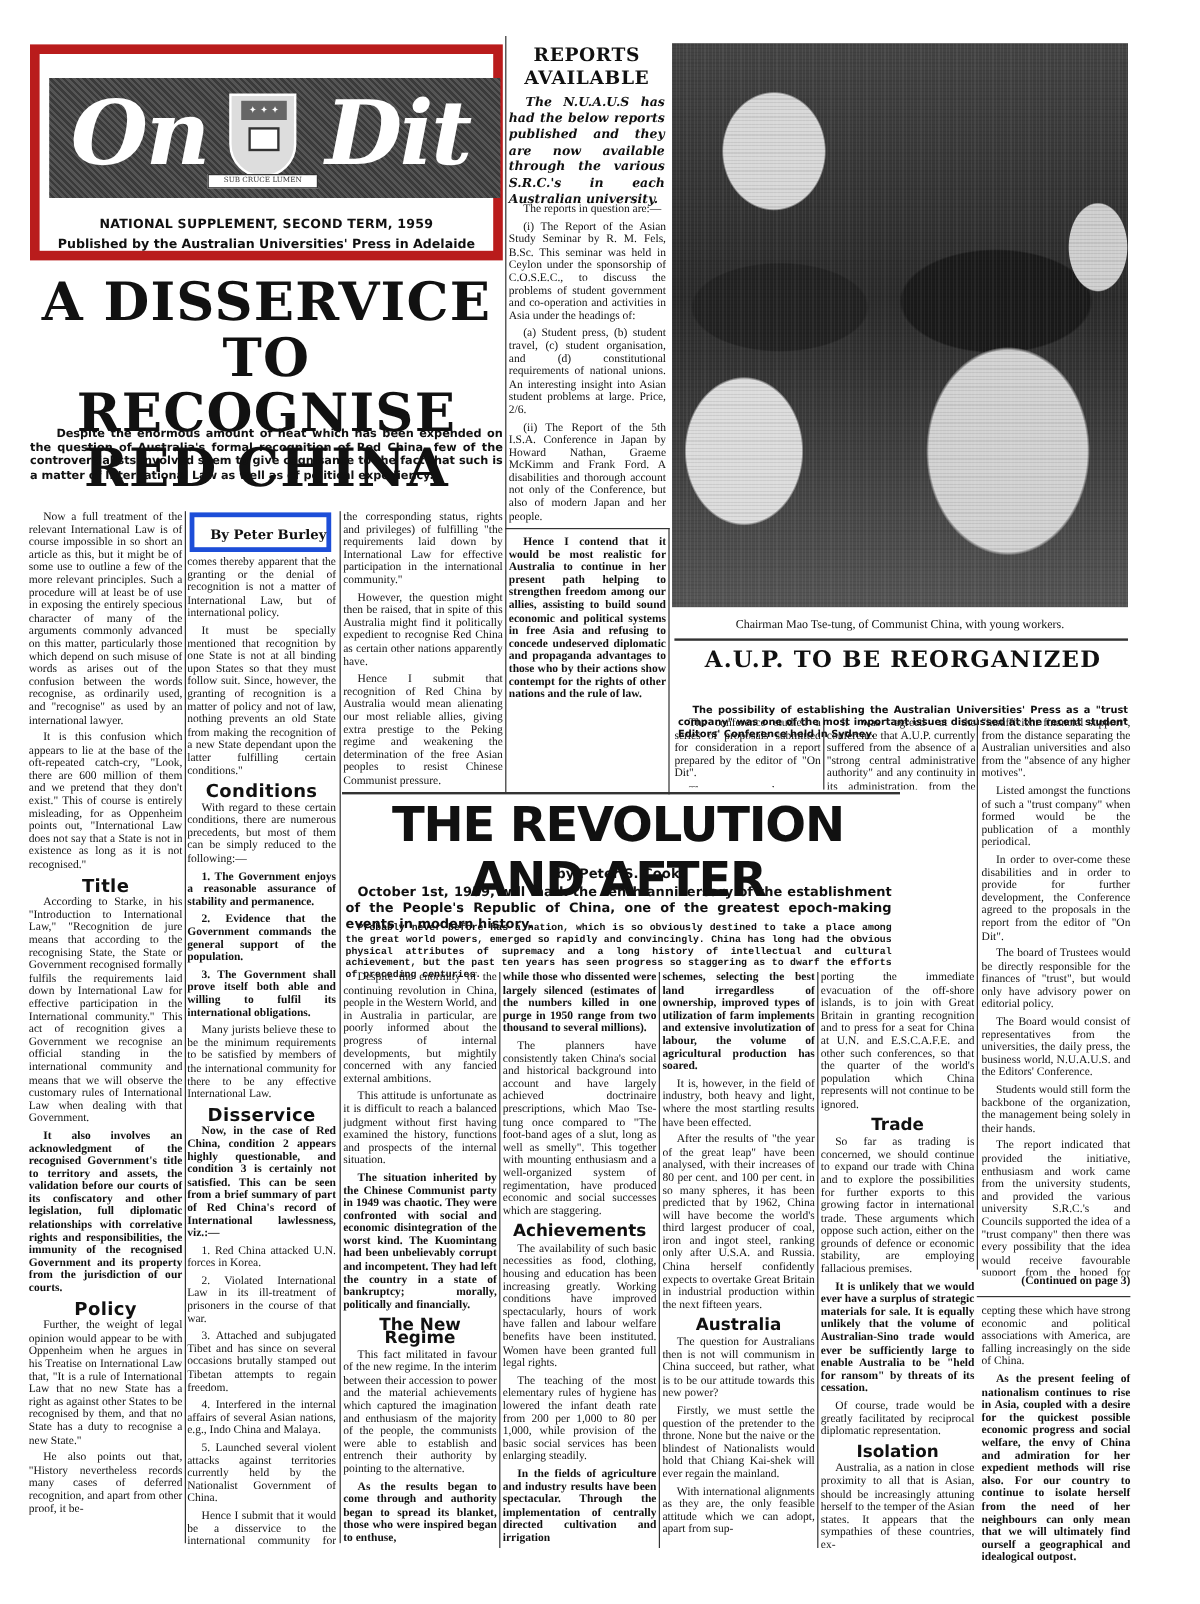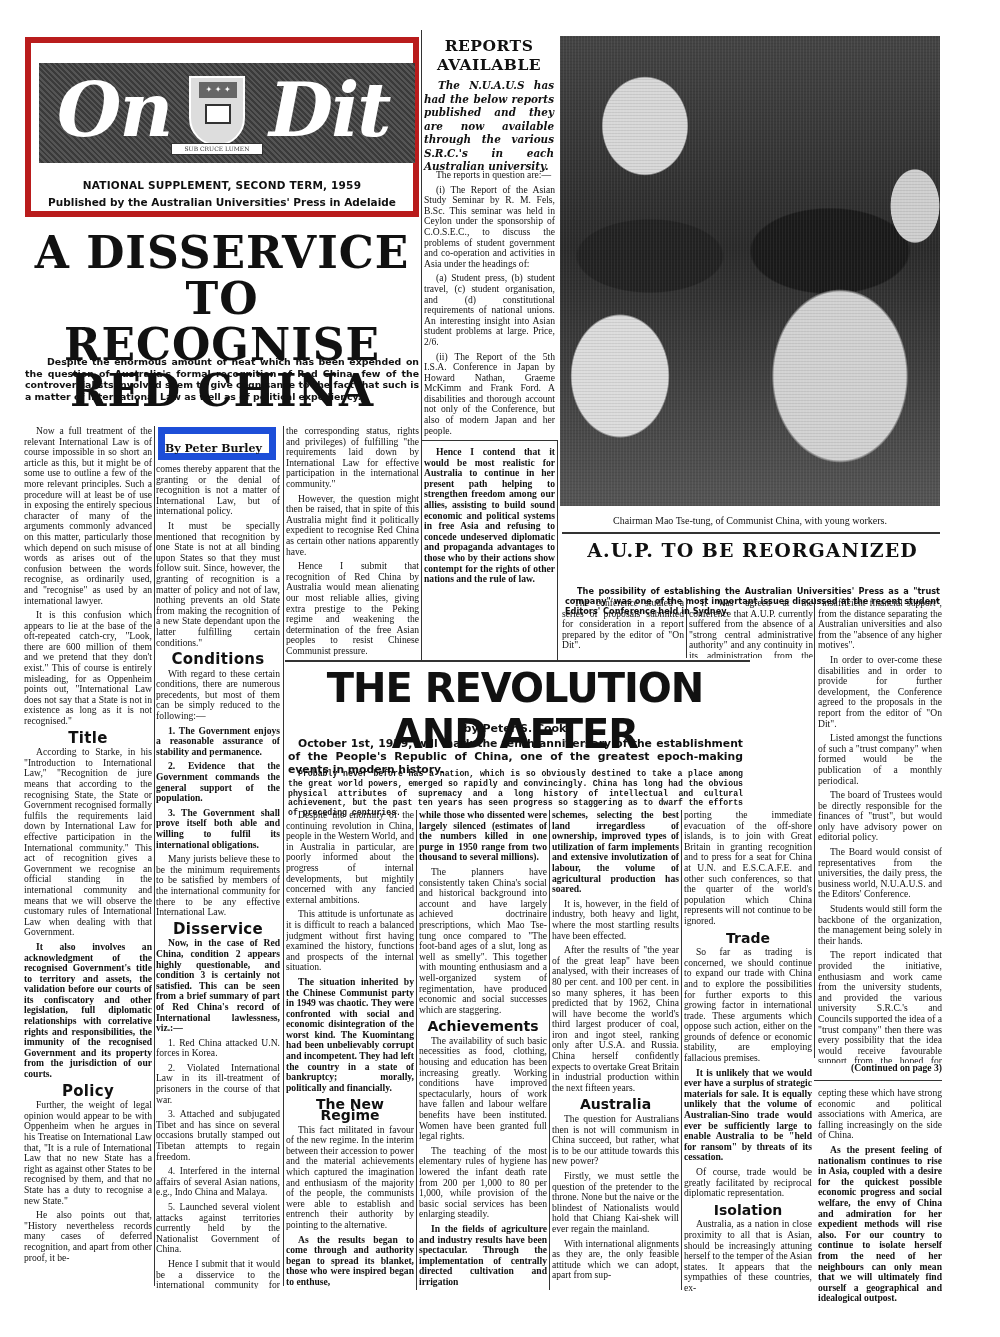--- a/index.html
+++ b/index.html
@@ -9,35 +9,35 @@
   .col { position: absolute; font-family: "Liberation Serif", serif; font-size: 9.6px; line-height: 10.6px; text-align: justify; hyphens: auto; overflow: hidden; }
   .col p { text-indent: 12px; margin-bottom: 4px; }
   .col p.b { font-weight: bold; }
   .col p.noindent { text-indent: 0; }
   .vrule { position: absolute; width: 1px; background: #333; }
   .hrule { position: absolute; height: 2px; background: #333; }
   .sub { font-family: "DejaVu Sans", sans-serif; font-weight: bold; text-align: center; font-size: 14px; margin: 6px 0 4px; text-indent: 0 !important; }
   .sub.heavy { font-family: "DejaVu Sans", sans-serif; font-weight: 900; font-size: 15px; letter-spacing: .3px; }
 
   
-  #masthead { left: 25px; top: 37px; width: 394px; height: 180px; border: 6px solid #b91c1c; }
+  #masthead { left: 25px; top: 37px; width: 394px; height: 180px; border: 8px solid #b91c1c; }
   #masthead .band { position: absolute; left: 8px; top: 20px; width: 376px; height: 100px;
       background: repeating-linear-gradient(45deg,#555 0 2px,#3a3a3a 2px 4px); }
   #masthead .word { position: absolute; top: 4px; font-family: "DejaVu Serif", serif; font-style: italic; font-weight: bold; font-size: 74px; color: #fff; letter-spacing: -2px; }
   #masthead .crest { position: absolute; left: 150px; top: 13px; width: 56px; height: 70px; background: #ddd; border: 2px solid #fff; border-radius: 0 0 28px 28px; }
   #masthead .crest .book { position: absolute; left: 14px; top: 26px; width: 26px; height: 20px; background: #fff; border: 2px solid #333; }
   #masthead .crest .stars { position: absolute; left: 8px; top: 4px; width: 38px; height: 16px; background: #666; color: #fff; font-size: 8px; text-align: center; line-height: 16px; }
   #masthead .ribbon { position: absolute; left: 132px; top: 80px; width: 92px; height: 12px; background: #fff; border: 1px solid #333; font-size: 6px; line-height: 10px; text-align: center; color: #333; }
   #masthead .line1 { position: absolute; top: 136px; width: 100%; text-align: center; font-family: "DejaVu Sans", sans-serif; font-weight: bold; font-size: 10.5px; letter-spacing: .2px; }
   #masthead .line2 { position: absolute; top: 153px; width: 100%; text-align: center; font-family: "DejaVu Sans", sans-serif; font-weight: bold; font-size: 10.5px; }
 
   #headline1 { left: 25px; top: 230px; width: 394px; text-align: center; font-family: "DejaVu Serif", serif; font-weight: 900; font-size: 44px; line-height: 46px; letter-spacing: 1px; }
   #deck1 { left: 25px; top: 356px; width: 394px; font-family: "DejaVu Sans", sans-serif; font-weight: bold; font-size: 9.4px; line-height: 11.5px; text-align: justify; }
 
-  #byline-box { left: 158px; top: 427px; width: 118px; height: 33px; border: 7px solid #1d4ed8; font-family: "DejaVu Serif", serif; font-weight: bold; font-size: 11px; text-align: left; line-height: 29px; }
+  #byline-box { left: 158px; top: 427px; width: 118px; height: 33px; border: 4px solid #1d4ed8; font-family: "DejaVu Serif", serif; font-weight: bold; font-size: 11px; text-align: right; line-height: 29px; }
 
   
   #reports-head { left: 424px; top: 36px; width: 130px; text-align: center; font-family: "DejaVu Serif", serif; font-weight: 900; font-size: 15.5px; line-height: 19px; letter-spacing: .5px; }
   #reports-intro { left: 424px; top: 79px; width: 130px; font-family: "DejaVu Serif", serif; font-style: italic; font-weight: bold; font-size: 10.4px; line-height: 13.5px; text-align: justify; }
 
   
   #photo { left: 560px; top: 36px; width: 380px; height: 470px; overflow: hidden;
      background:
        radial-gradient(ellipse 70px 80px at 85px 90px, #d8d8d8 0 60%, transparent 62%),
        radial-gradient(ellipse 40px 60px at 355px 170px, #cfcfcf 0 60%, transparent 62%),
@@ -153,22 +153,22 @@
   <p>These proposals were adopted by the Conference with a few modifications.</p>
 </div>
 <div class="vrule" style="left:686px; top:598px; height:60px;"></div>
 <div class="col" style="left:689px; top:598px; width:124px; height:60px;">
   <p>It was agreed at the conference that A.U.P. currently suffered from the absence of a "strong central administrative authority" and any continuity in its administration, from the "constantly changing personnel" within it, from</p>
 </div>
 <div class="hrule" style="left:285px; top:660px; width:465px;"></div>
 <div class="vrule" style="left:814px; top:598px; height:460px;"></div>
 <div class="col" style="left:818px; top:598px; width:124px; height:465px;">
   <p class="noindent">"insufficient financial support", from the distance separating the Australian universities and also from the "absence of any higher motives".</p>
+  <p>Listed amongst the functions of such a "trust company" when formed would be the publication of a monthly periodical.</p>
   <p>In order to over-come these disabilities and in order to provide for further development, the Conference agreed to the proposals in the report from the editor of "On Dit".</p>
-  <p>Listed amongst the functions of such a "trust company" when formed would be the publication of a monthly periodical.</p>
   <p>The board of Trustees would be directly responsible for the finances of "trust", but would only have advisory power on editorial policy.</p>
   <p>The Board would consist of representatives from the universities, the daily press, the business world, N.U.A.U.S. and the Editors' Conference.</p>
   <p>Students would still form the backbone of the organization, the management being solely in their hands.</p>
   <p>The report indicated that provided the initiative, enthusiasm and work came from the university students, and provided the various university S.R.C.'s and Councils supported the idea of a "trust company" then there was every possibility that the idea would receive favourable support from the hoped for sources of support, amongst the newspaper companies and business world.</p>
 </div>
 <div class="abs" style="left:818px; top:1062px; width:124px; text-align:right; font-family:'Liberation Serif',serif; font-weight:bold; font-size:9.6px;">(Continued on page 3)</div>
 <div class="hrule" style="left:814px; top:1080px; width:128px; height:1px;"></div>
 
 <div id="rev-head" class="abs">THE REVOLUTION AND AFTER</div>
 <div id="rev-byline" class="abs">by Peter S. Cook</div>

